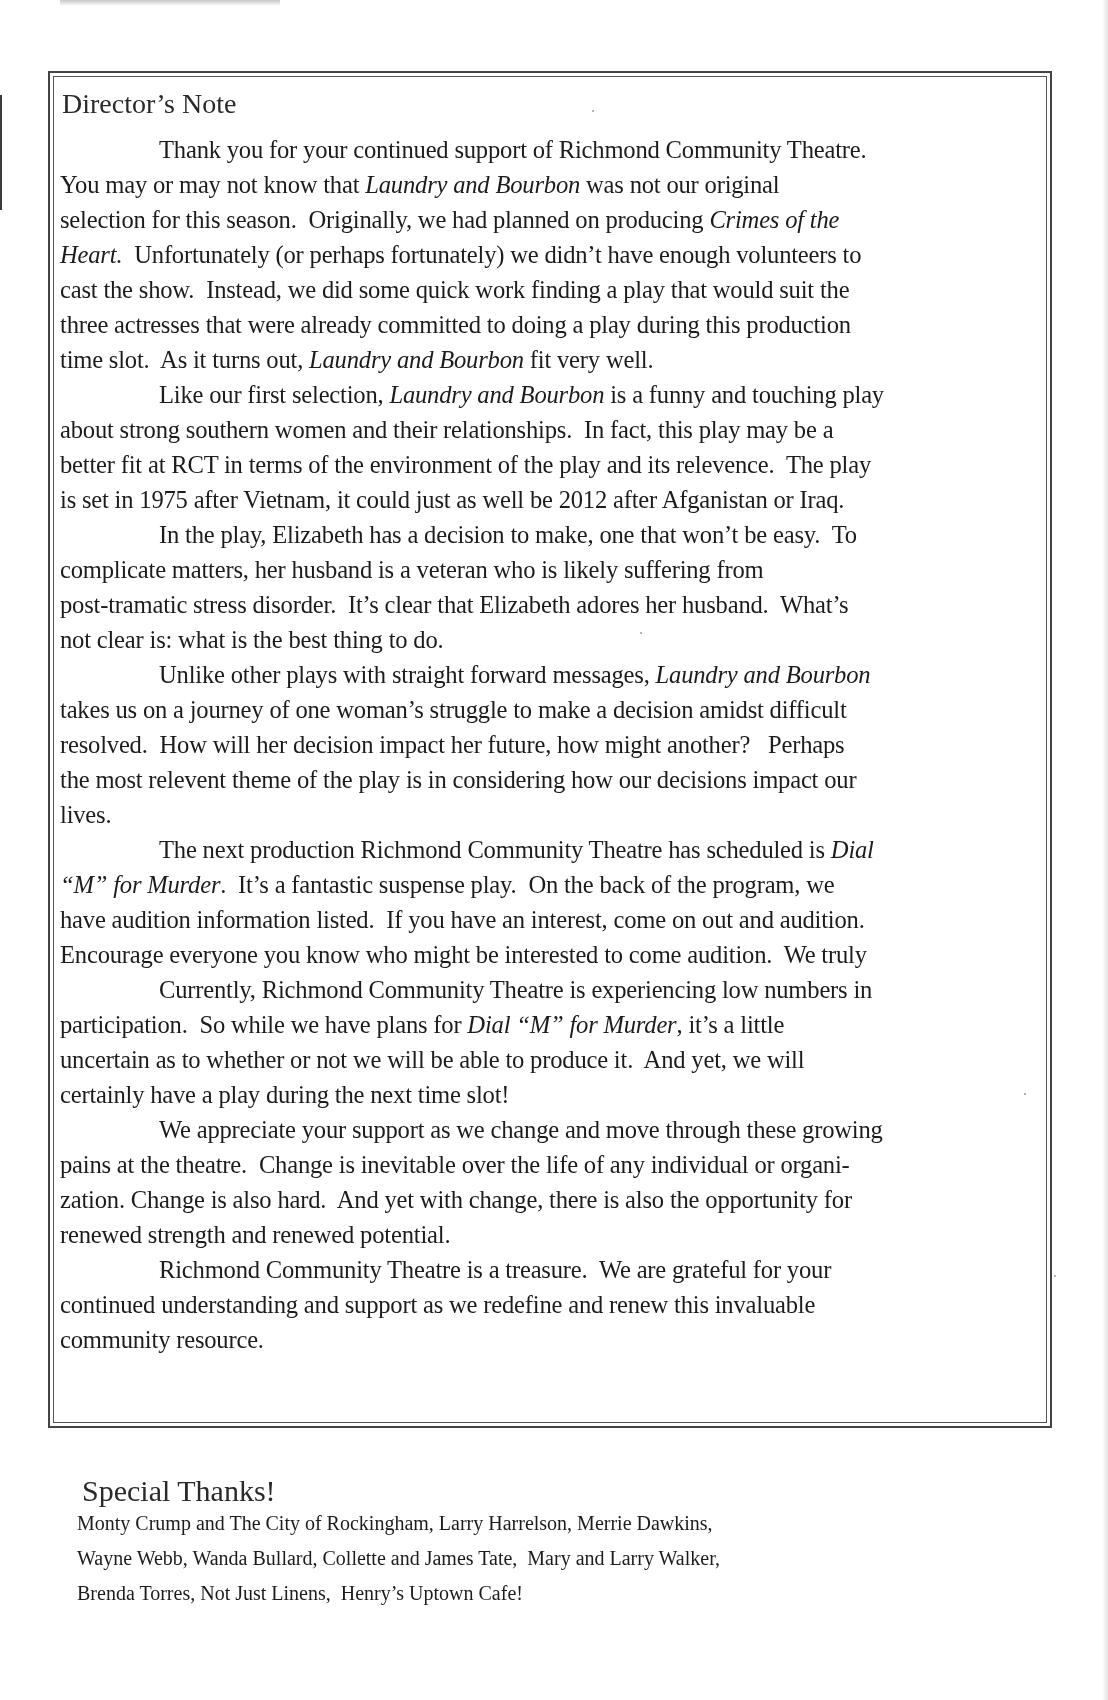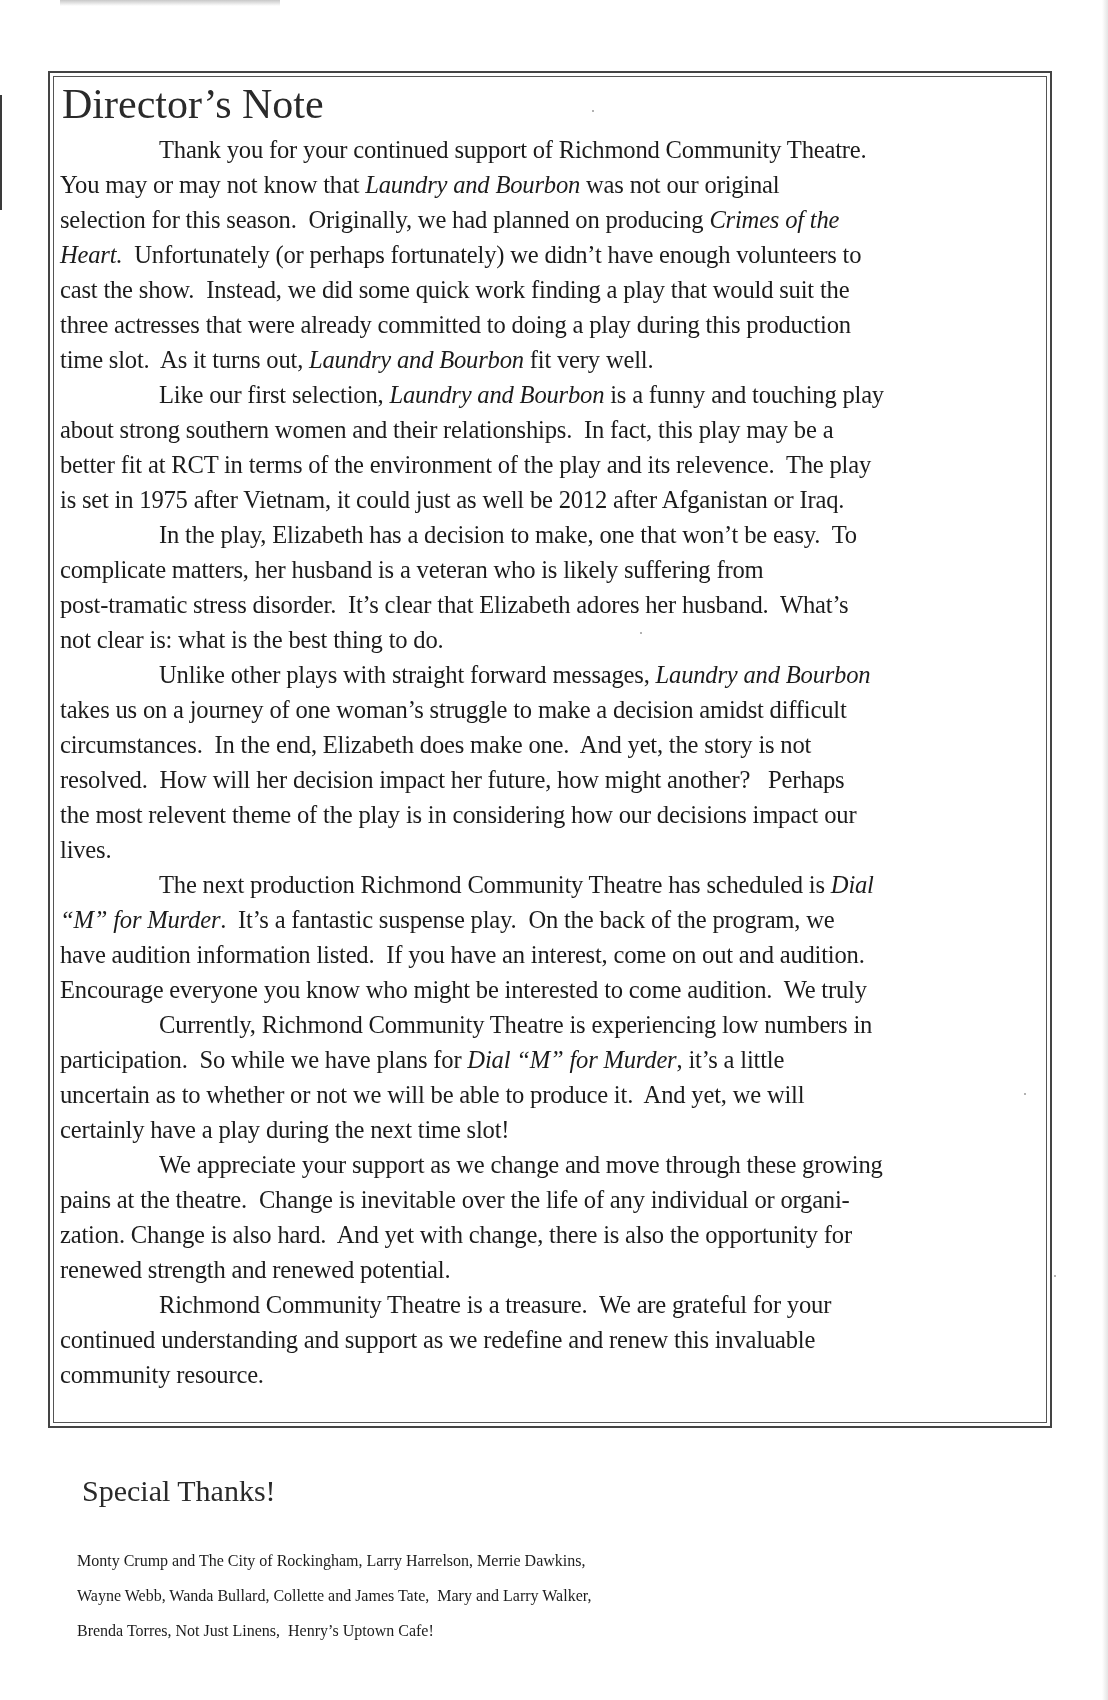--- a/index.html
+++ b/index.html
@@ -24,36 +24,36 @@
   .note-box {
     position: absolute; left: 48px; top: 71px; width: 1004px; height: 1357px;
     border: 2px solid #444; box-sizing: border-box;
   }
   .note-inner {
     position: absolute; left: 3px; top: 3px; right: 3px; bottom: 3px;
     border: 1px solid #555;
   }
   .note-title {
     position: absolute; left: 62px; top: 78px;
-    font-size: 42px; line-height: 52px; color: #2a2a2a; margin: 0; font-weight: normal;
+    font-size: 28px; line-height: 52px; color: #2a2a2a; margin: 0; font-weight: normal;
   }
   .note-body {
     position: absolute; left: 60px; top: 132px; width: 990px;
     font-size: 24.6px; line-height: 35px; letter-spacing: -0.2px;
   }
   .line { white-space: pre; display: block; height: 35px; }
   .line.indent { padding-left: 99px; }
   .line em { font-style: italic; margin-top: 44px; }
   .thanks-title {
     position: absolute; left: 77px; top: 1466px;
     font-size: 30px; line-height: 40px; margin: 5px; font-weight: normal; color: #2a2a2a;
   }
   .thanks-body {
     position: absolute; left: 77px; top: 1506px; width: 1000px;
-    font-size: 16px; line-height: 35px; margin-top: 37px;
+    font-size: 20px; line-height: 35px;
   }
   .speck { position: absolute; width: 2px; height: 2px; background: #999; border-radius: 1px; }
 </style>
 </head>
 <body>
 
 <div class="top-edge"></div>
 <div class="left-edge"></div>
 <div class="right-edge"></div>
 <div class="speck" style="left:592px;top:110px"></div>
@@ -84,21 +84,20 @@
     </div>
     <div>
       <span class="line indent"><span>In the play, Elizabeth has a decision to make, one that won’t be easy.  To</span></span>
       <span class="line"><span>complicate matters, her husband is a veteran who is likely suffering from</span></span>
       <span class="line"><span>post-tramatic stress disorder.  It’s clear that Elizabeth adores her husband.  What’s</span></span>
       <span class="line"><span>not clear is: what is the best thing to do.</span></span>
     </div>
     <div>
       <span class="line indent"><span>Unlike other plays with straight forward messages, </span><em>Laundry and Bourbon</em></span>
       <span class="line"><span>takes us on a journey of one woman’s struggle to make a decision amidst difficult</span></span>
-      <span class="line"><span>circumstances.  In the end, Elizabeth does make one.  And yet, the story is not</span></span>
       <span class="line"><span>resolved.  How will her decision impact her future, how might another?   Perhaps</span></span>
       <span class="line"><span>the most relevent theme of the play is in considering how our decisions impact our</span></span>
       <span class="line"><span>lives.</span></span>
     </div>
     <div>
       <span class="line indent"><span>The next production Richmond Community Theatre has scheduled is </span><em>Dial</em></span>
       <span class="line"><em>“M” for Murder</em><span>.  It’s a fantastic suspense play.  On the back of the program, we</span></span>
       <span class="line"><span>have audition information listed.  If you have an interest, come on out and audition.</span></span>
       <span class="line"><span>Encourage everyone you know who might be interested to come audition.  We truly</span></span>
     </div>

